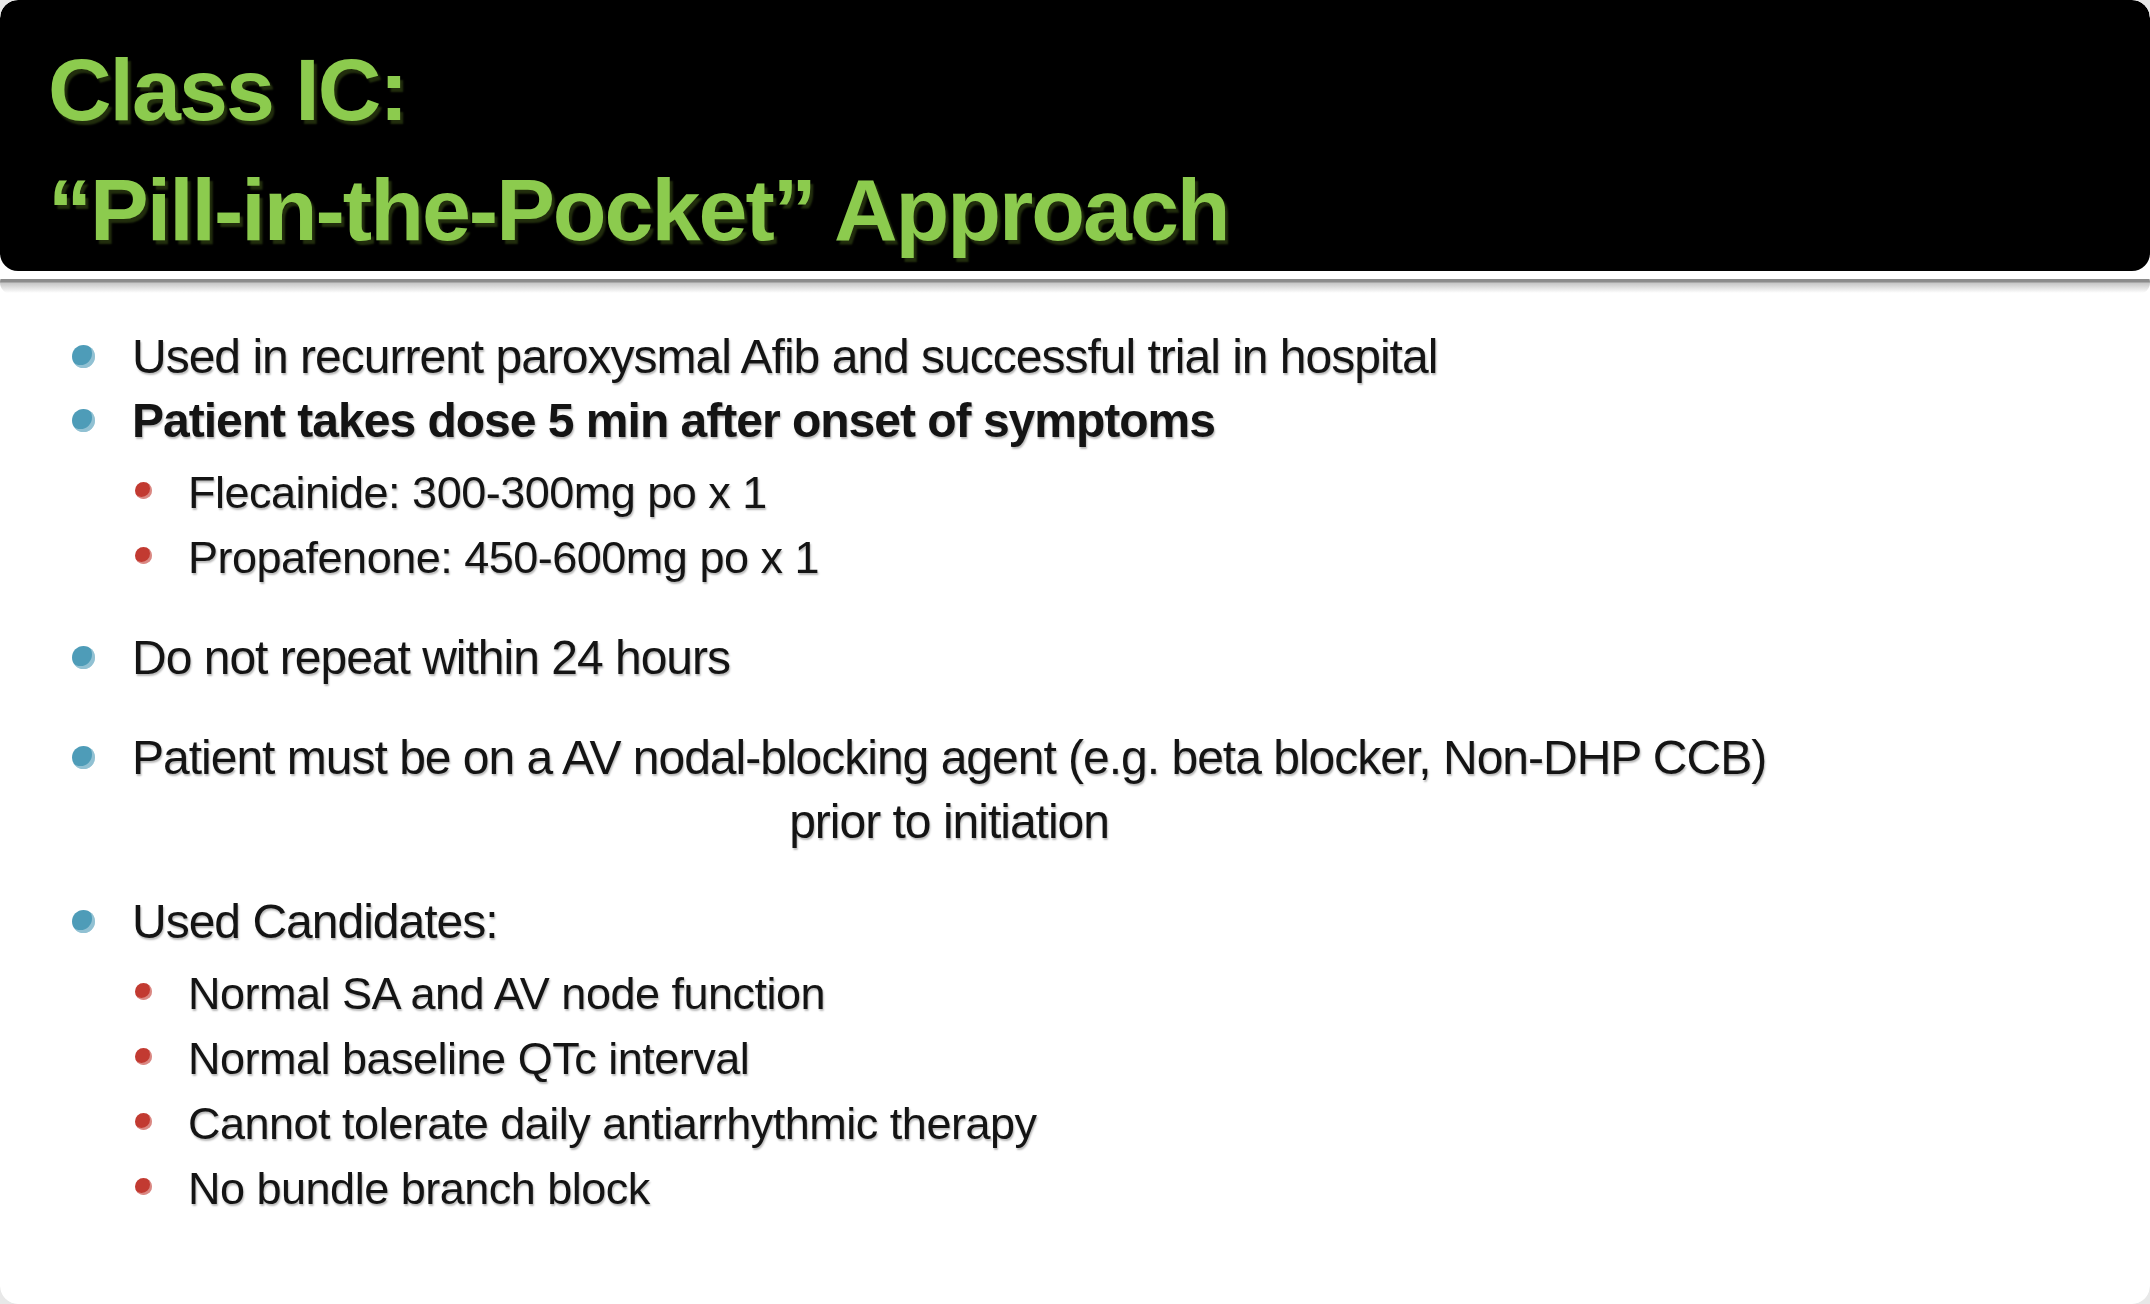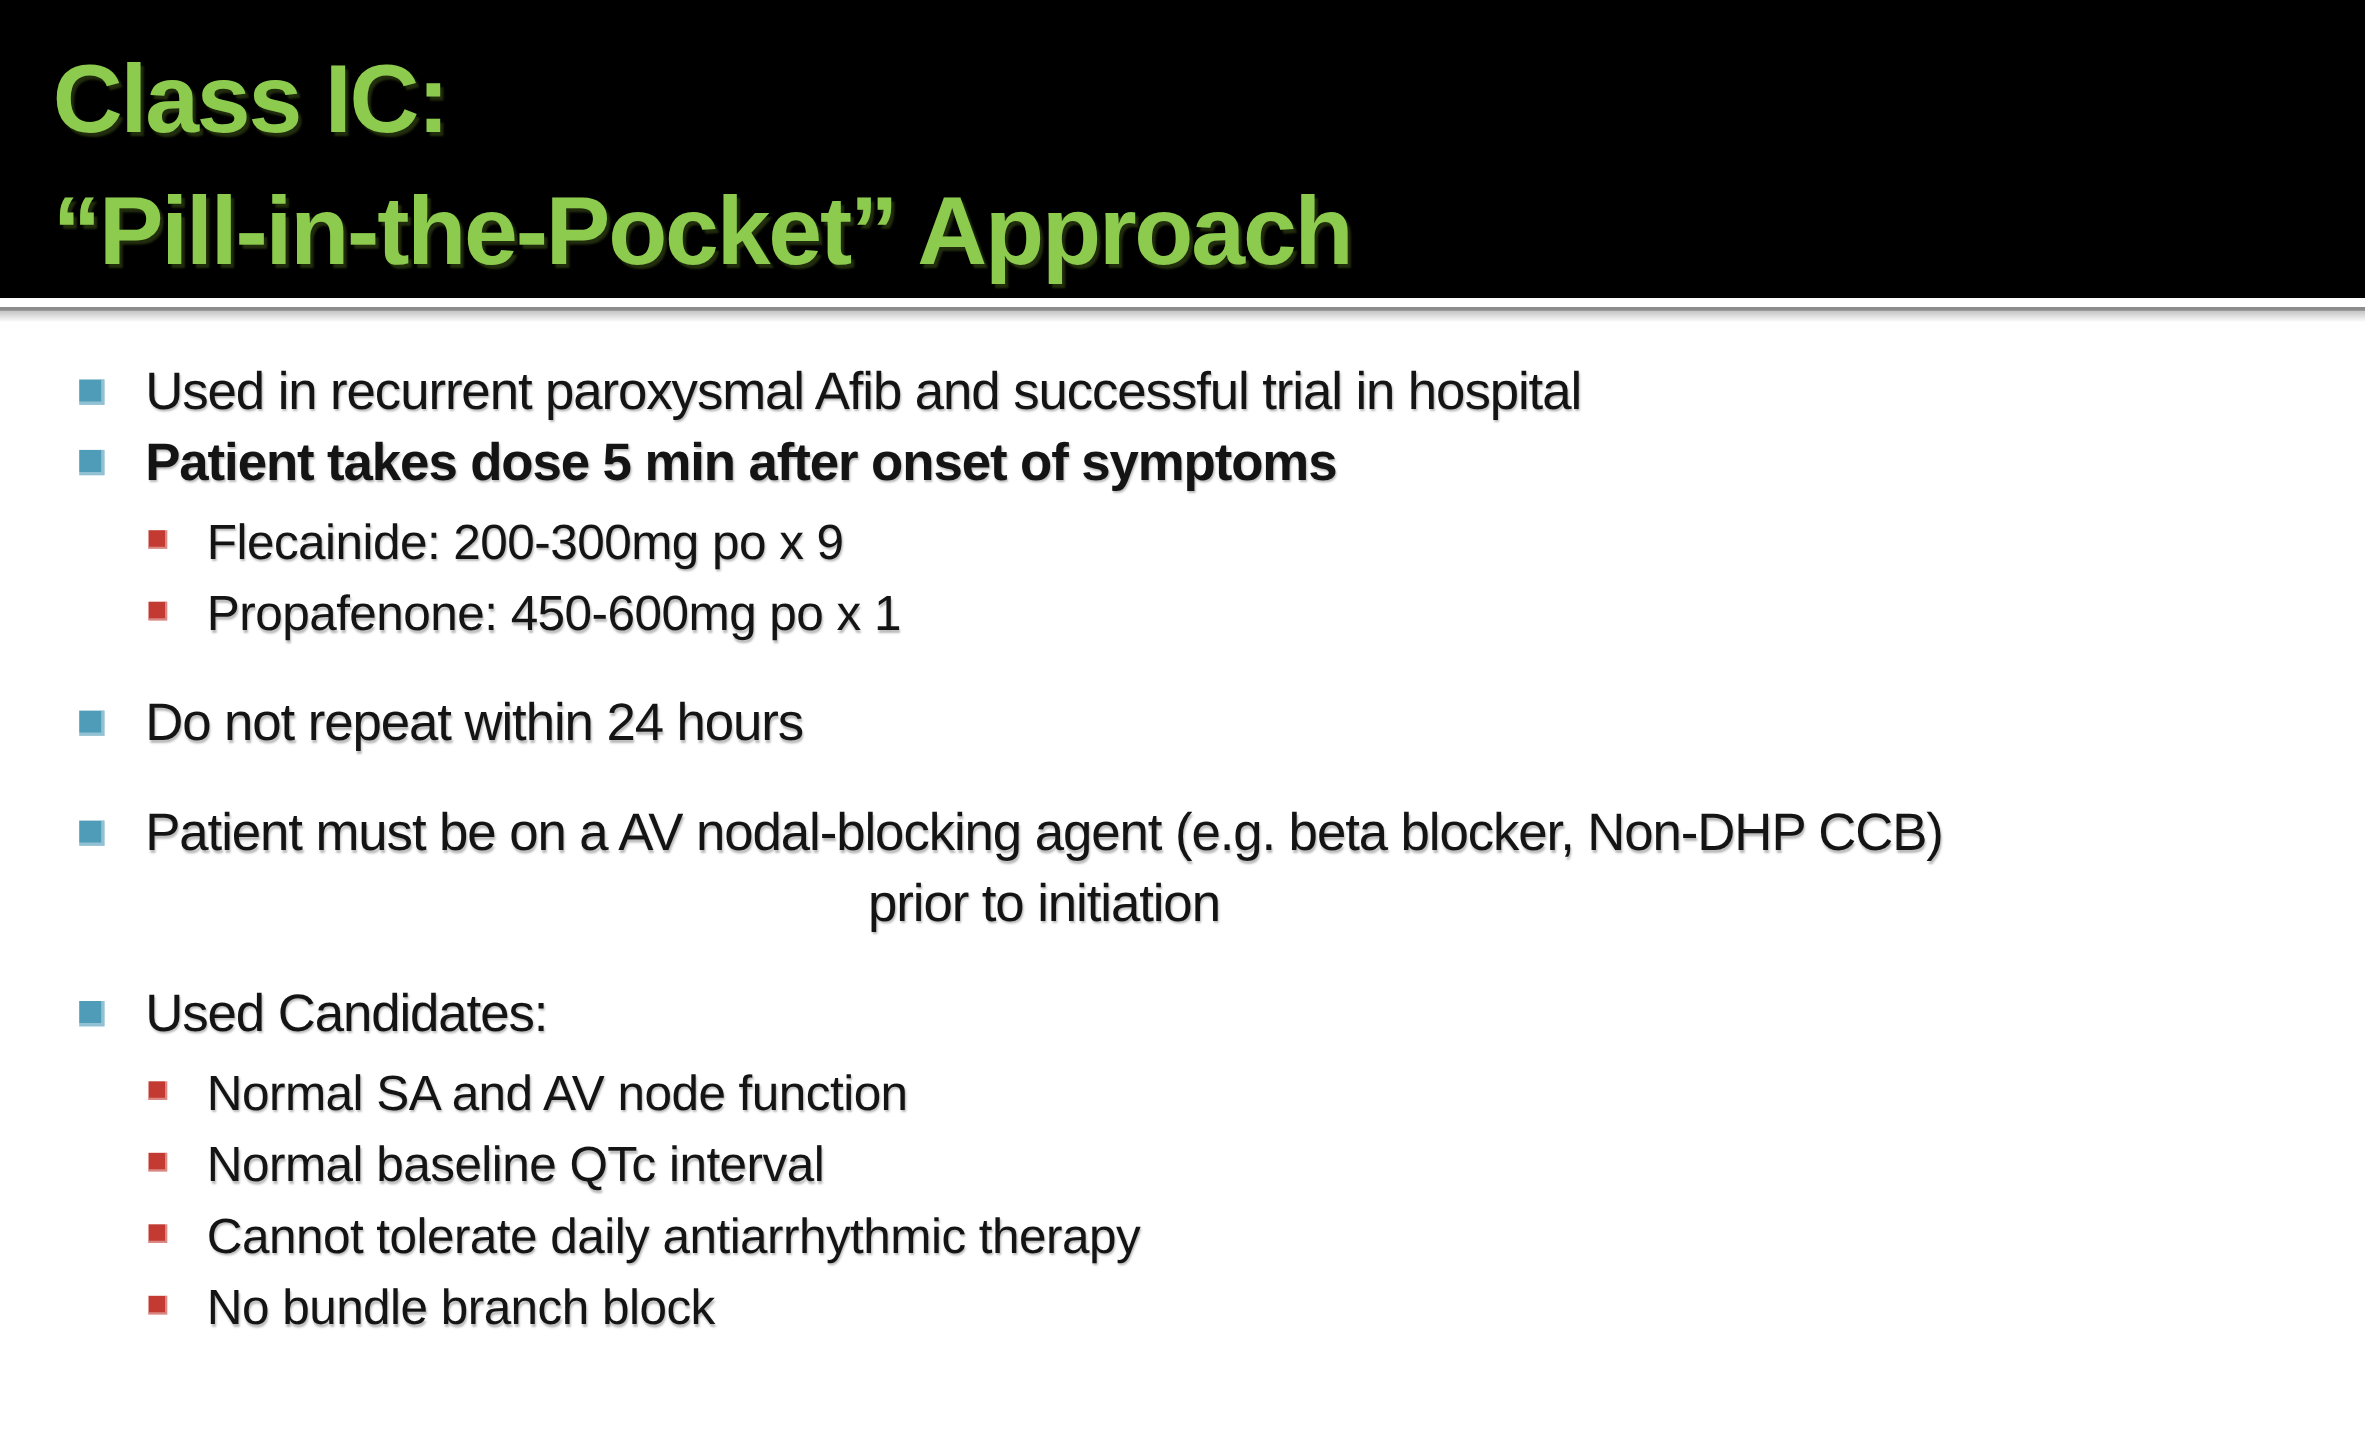--- a/index.html
+++ b/index.html
@@ -3,21 +3,21 @@
 <meta charset="utf-8">
 <style>
   :root{
     --title-green:#8CCB4E;
     --bullet-blue:#4E9CB8;
     --bullet-red:#C23A31;
     --header-bg:#000000;
     --body-text:#141414;
     --divider-gray:#8c8c8c;
   }
-  *{margin:0;padding:0;box-sizing:border-box;}
+  *{margin:0;padding:0;box-sizing:border-box;border-radius:18px;}
   html,body{background:#e8e8e8;}
   .slide{
     position:relative;
     width:2150px;height:1304px;
     background:#ffffff;
     overflow:hidden;
     font-family:"Liberation Sans", sans-serif;
   }
   .header{
     height:271px;
@@ -102,21 +102,21 @@
         <li class="item lvl1">
           <span class="sq"></span>
           <span class="txt">Used in recurrent paroxysmal Afib and successful trial in hospital</span>
         </li>
         <li class="item lvl1 bold">
           <span class="sq"></span>
           <span class="txt">Patient takes dose 5 min after onset of symptoms</span>
         </li>
         <li class="item lvl2">
           <span class="sq"></span>
-          <span class="txt">Flecainide: 200-300mg po x 9</span>
+          <span class="txt">Flecainide: 300-300mg po x 1</span>
         </li>
         <li class="item lvl2">
           <span class="sq"></span>
           <span class="txt">Propafenone: 450-600mg po x 1</span>
         </li>
         <li class="item lvl1 gap">
           <span class="sq"></span>
           <span class="txt">Do not repeat within 24 hours</span>
         </li>
         <li class="item lvl1 gap">

